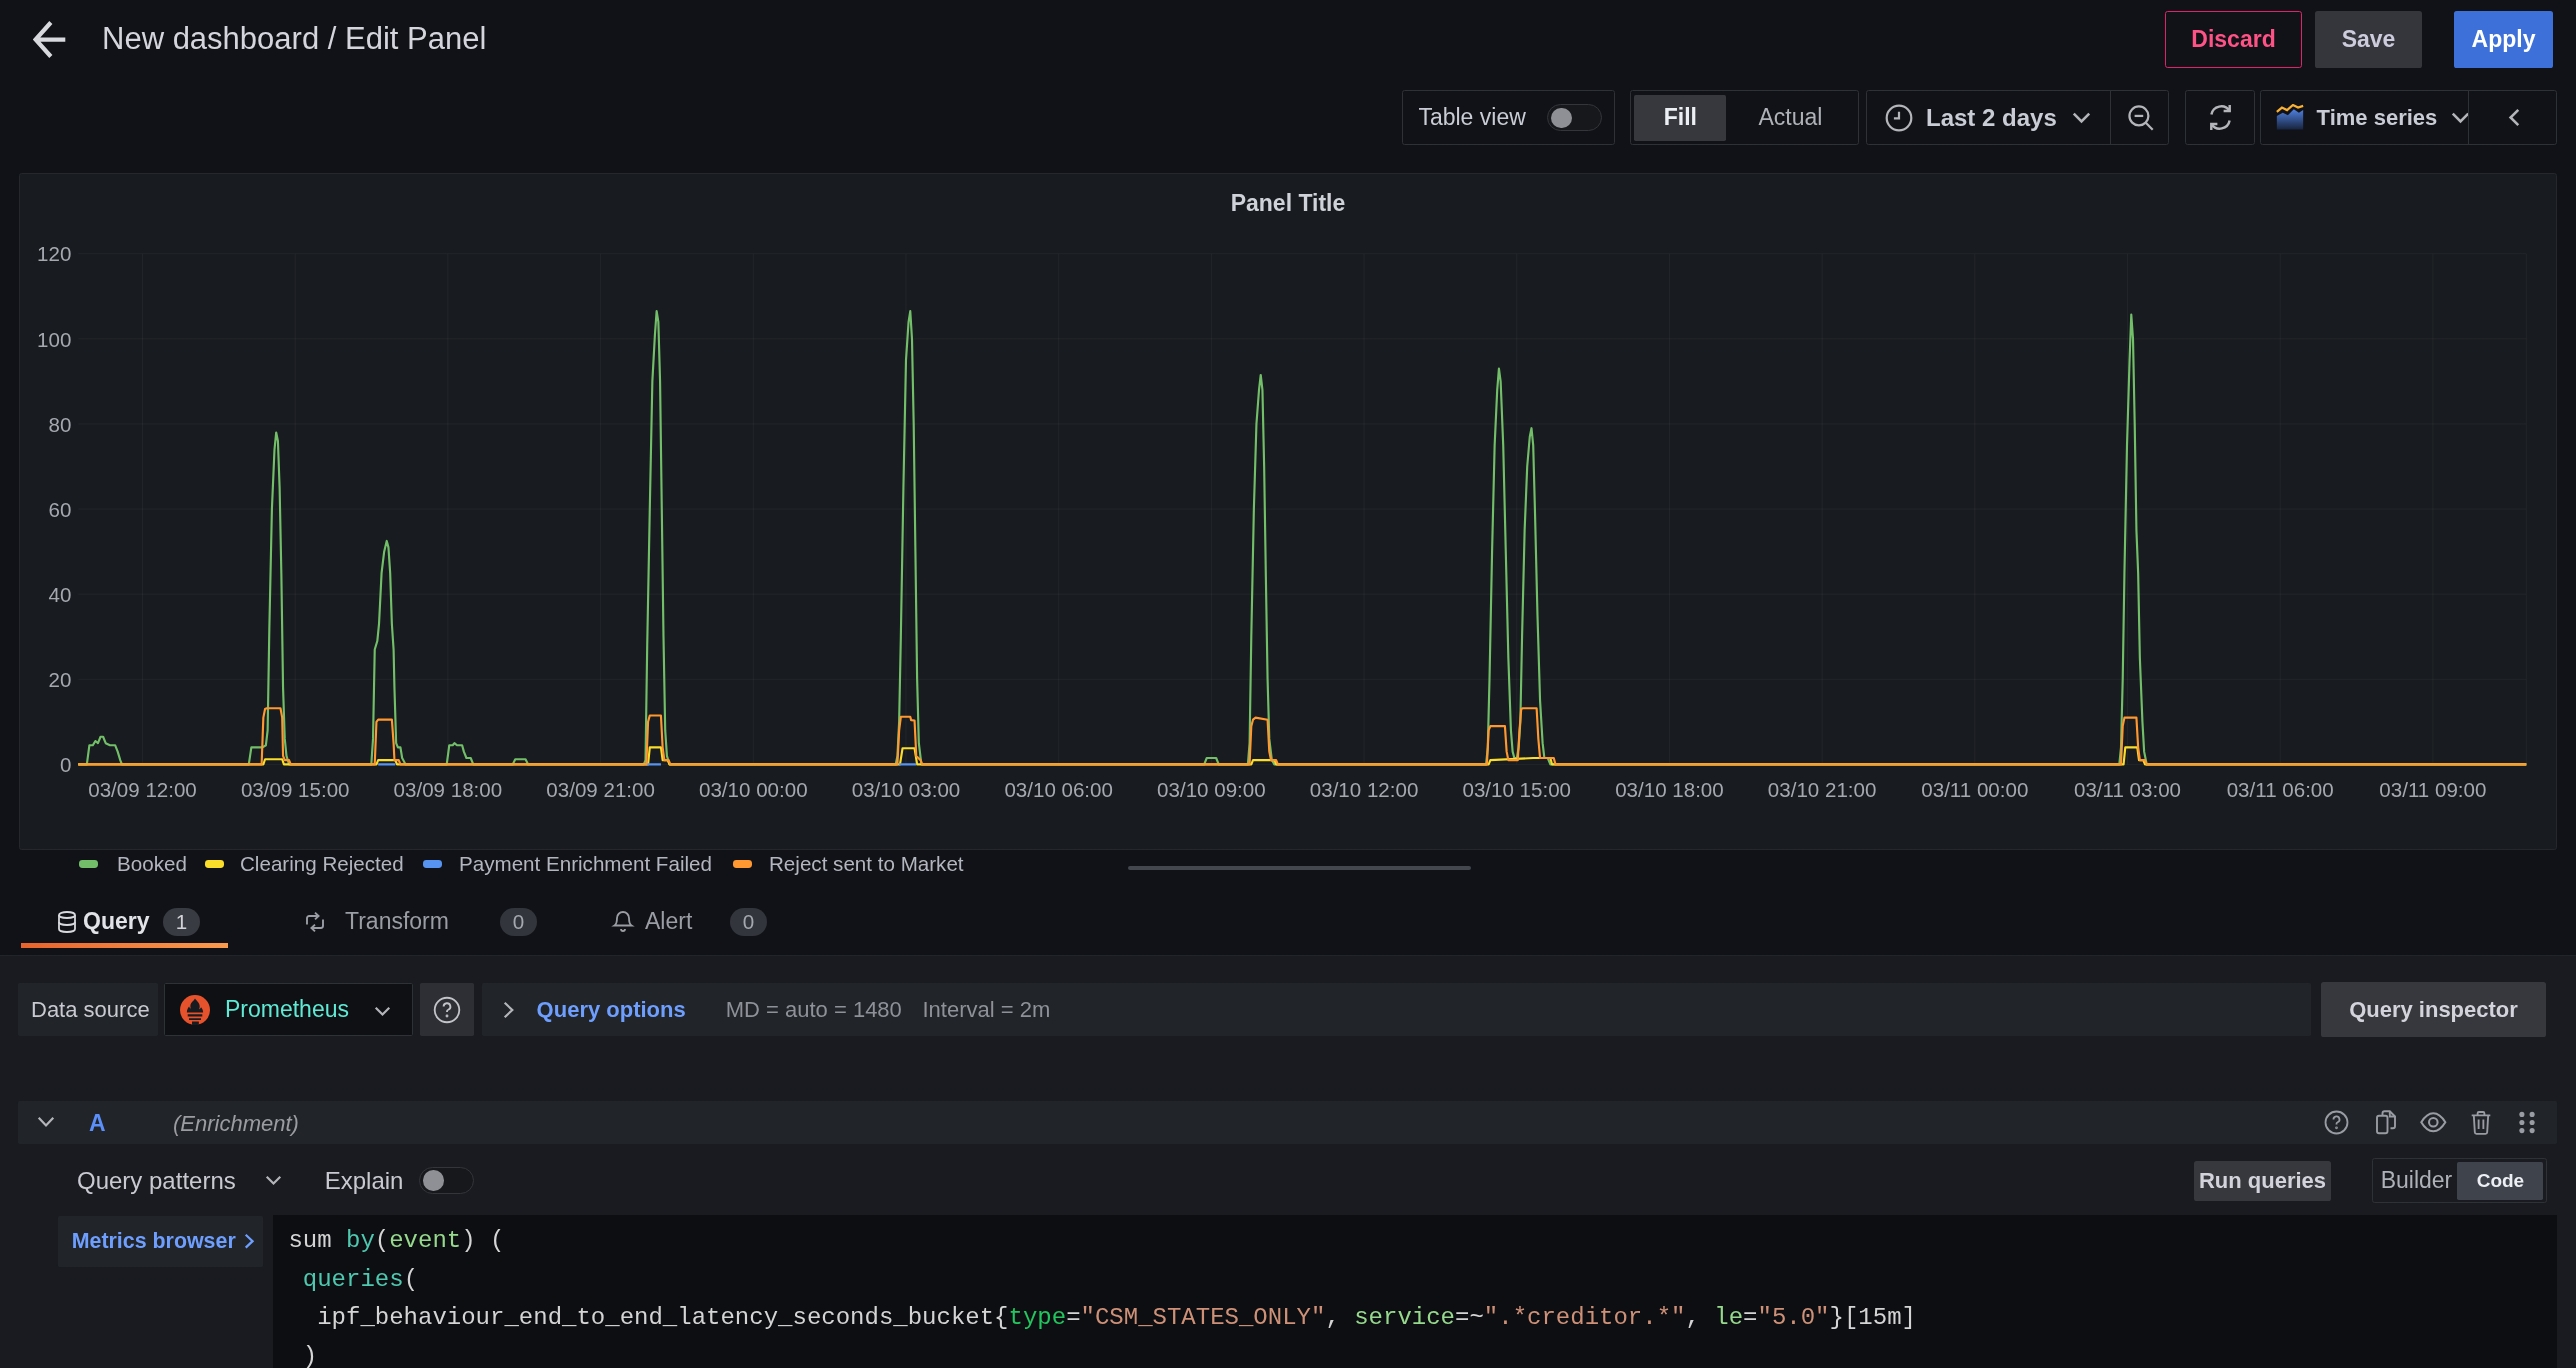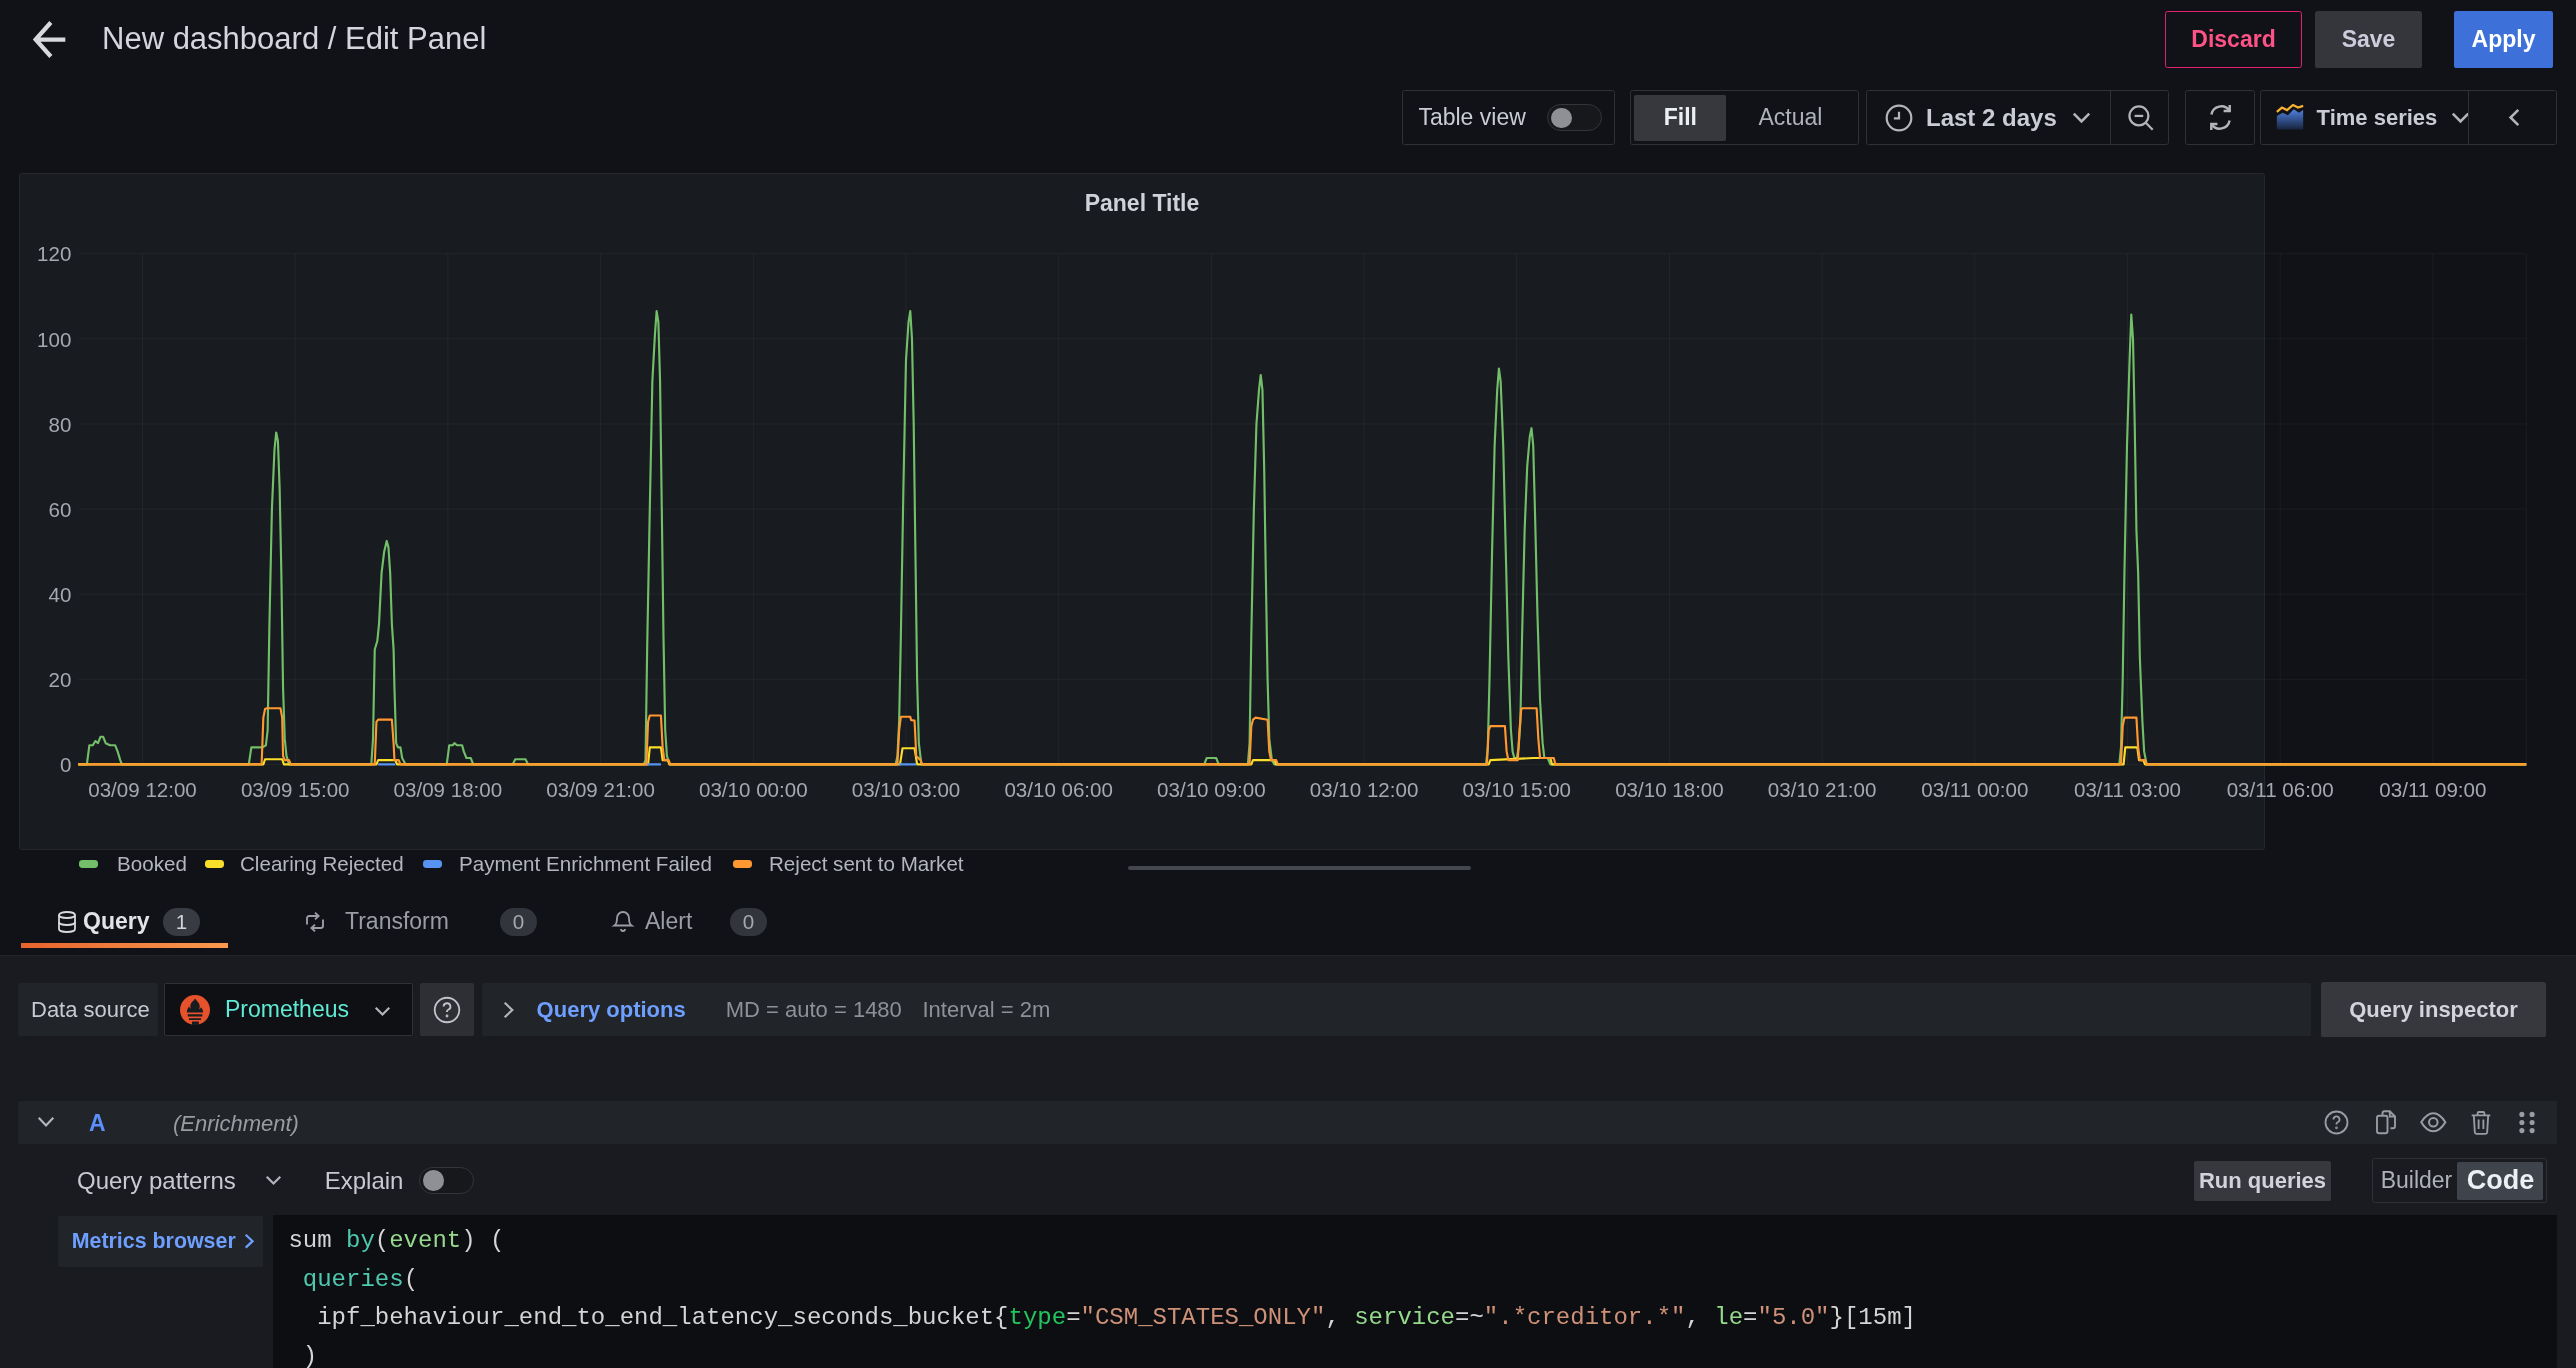--- a/index.html
+++ b/index.html
@@ -73,21 +73,21 @@
     <svg style="margin-left:13.7px;" width="19" height="12" viewBox="0 0 22 14">
         <path d="M2 2 L11 11 L20 2" stroke="#b3b5bb" stroke-width="3" fill="none"></path>
       </svg>
     <span style="position:absolute;left:207px;top:0;width:0.9px;height:53px;background:#2e3136;"></span>
     <svg class="abs" style="left:247px;top:17px;" width="12" height="19" viewBox="0 0 14 22">
         <path d="M12 2 L3 11 L12 20" stroke="#b3b5bb" stroke-width="3" fill="none"></path>
       </svg>
   </div>
 </div>
 
-<div class="abs" style="left:19px;top:173px;width:2246px;height:677px;background:#181b1f;border:0.9px solid #25272c;border-radius:2.6px;">
+<div class="abs" style="left:19px;top:173px;width:2538px;height:677px;background:#181b1f;border:0.9px solid #25272c;border-radius:2.6px;">
   <div class="abs" style="left:0;top:16.3px;width:100%;text-align:center;font-size:23px;font-weight:700;color:#d0d2da;">Panel Title</div>
   <svg class="abs" style="left:0;top:0;" width="2538" height="677" viewBox="0 0 2962 790">
 <g stroke="rgba(204,204,220,0.07)" stroke-width="1">
 <line x1="68" y1="689.0" x2="2925" y2="689.0"></line>
 <line x1="68" y1="589.7" x2="2925" y2="589.7"></line>
 <line x1="68" y1="490.3" x2="2925" y2="490.3"></line>
 <line x1="68" y1="391.0" x2="2925" y2="391.0"></line>
 <line x1="68" y1="291.7" x2="2925" y2="291.7"></line>
 <line x1="68" y1="192.3" x2="2925" y2="192.3"></line>
 <line x1="68" y1="93.0" x2="2925" y2="93.0"></line>
@@ -255,21 +255,21 @@
         <path d="M2 2 L10 10 L18 2" stroke="#b3b5bb" stroke-width="2.6" fill="none"></path>
       </svg>
     <span style="margin-left:43px;font-size:24px;color:#c9cad1;">Explain</span>
     <span style="position:relative;margin-left:15.4px;width:55px;height:27.4px;background:#17181c;border:0.9px solid #33353a;border-radius:13.7px;display:inline-block;">
       <span style="position:absolute;left:3.4px;top:2.6px;width:20.6px;height:20.6px;border-radius:50%;background:#8e9096;"></span>
     </span>
   </div>
   <div class="abs" style="left:2194px;top:205px;width:137px;height:40px;background:#36383e;border-radius:2.6px;display:flex;align-items:center;justify-content:center;font-size:22px;font-weight:600;color:#d3d4db;">Run queries</div>
   <div class="abs" style="left:2372px;top:202px;width:175px;height:45px;border:0.9px solid #2e3136;border-radius:2.6px;display:flex;align-items:center;padding:2.6px;">
     <span style="flex:1;text-align:center;font-size:23px;color:#aeb1b7;">Builder</span>
-    <span style="width:86px;height:38px;background:#3f434b;border-radius:1.7px;display:flex;align-items:center;justify-content:center;font-size:27px;font-weight:700;color:#eceff4;">Code</span>
+    <span style="width:86px;height:38px;background:#3f434b;border-radius:1.7px;display:flex;align-items:center;justify-content:center;font-size:19px;font-weight:700;color:#eceff4;">Code</span>
   </div>
 
   <div class="abs" style="left:58px;top:260px;width:205px;height:51px;background:#212429;border-radius:1.7px;display:flex;align-items:center;">
     <span style="margin-left:13.7px;font-size:21.4px;font-weight:600;color:#6e9fff;white-space:nowrap;">Metrics browser</span>
     <svg style="margin-left:8.6px;" width="10.3" height="16.3" viewBox="0 0 12 19">
         <path d="M2 2 L10 9.5 L2 17" stroke="#6e9fff" stroke-width="2.6" fill="none"></path>
       </svg>
   </div>
   <div id="editor" class="abs" style="left:273px;top:259px;width:2284px;height:153px;background:#0d0e12;font-family:'Liberation Mono',monospace;font-size:24px;line-height:39px;white-space:pre;color:#d4d4d4;">
     <div class="abs" style="left:15.4px;top:6px;">sum <span style="color:#4ec9b0">by</span>(<span style="color:#96d98d">event</span>) (</div>

